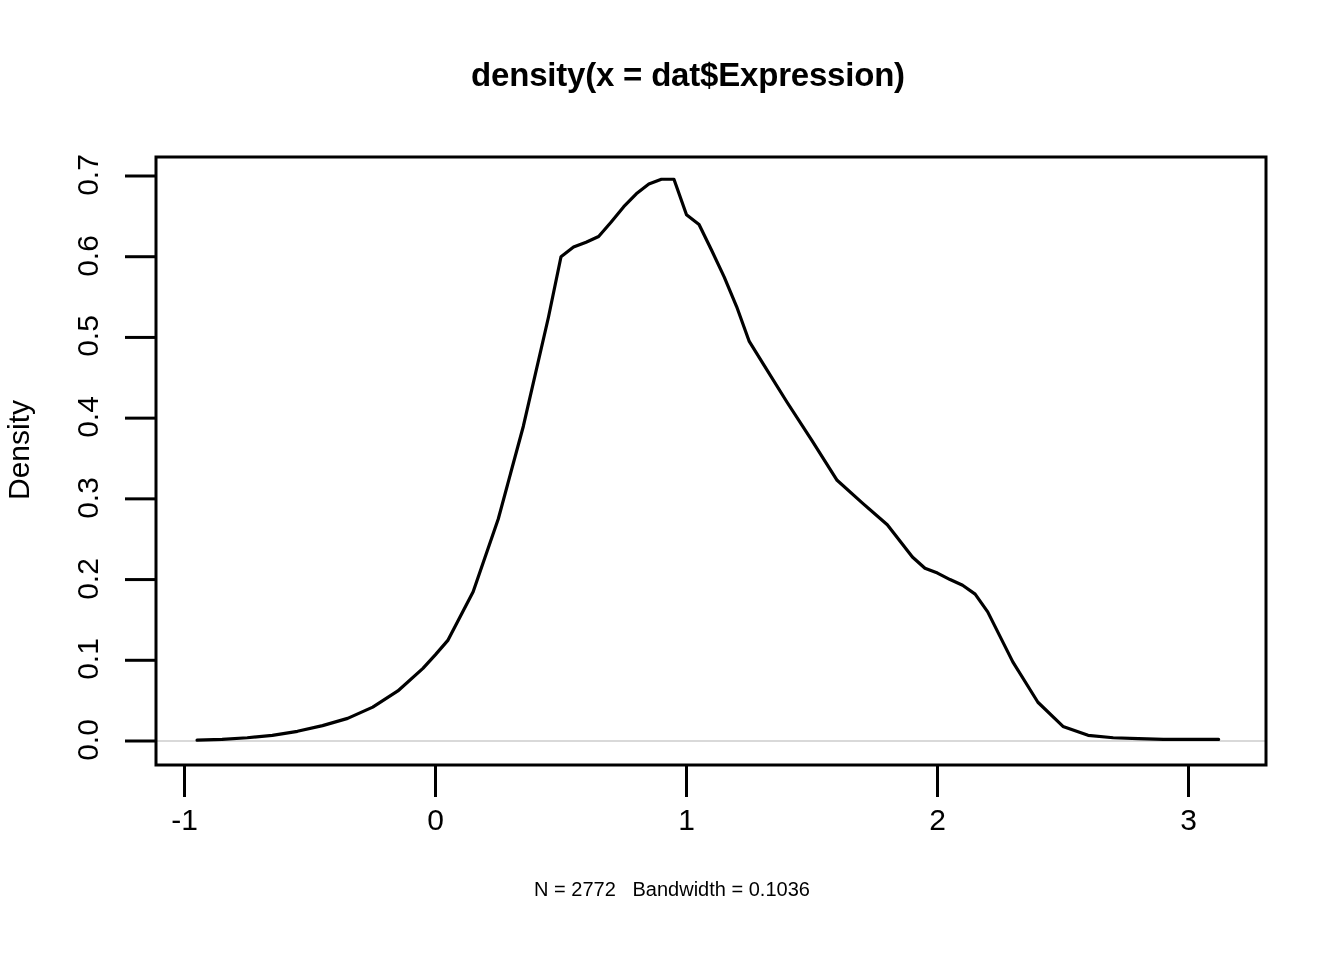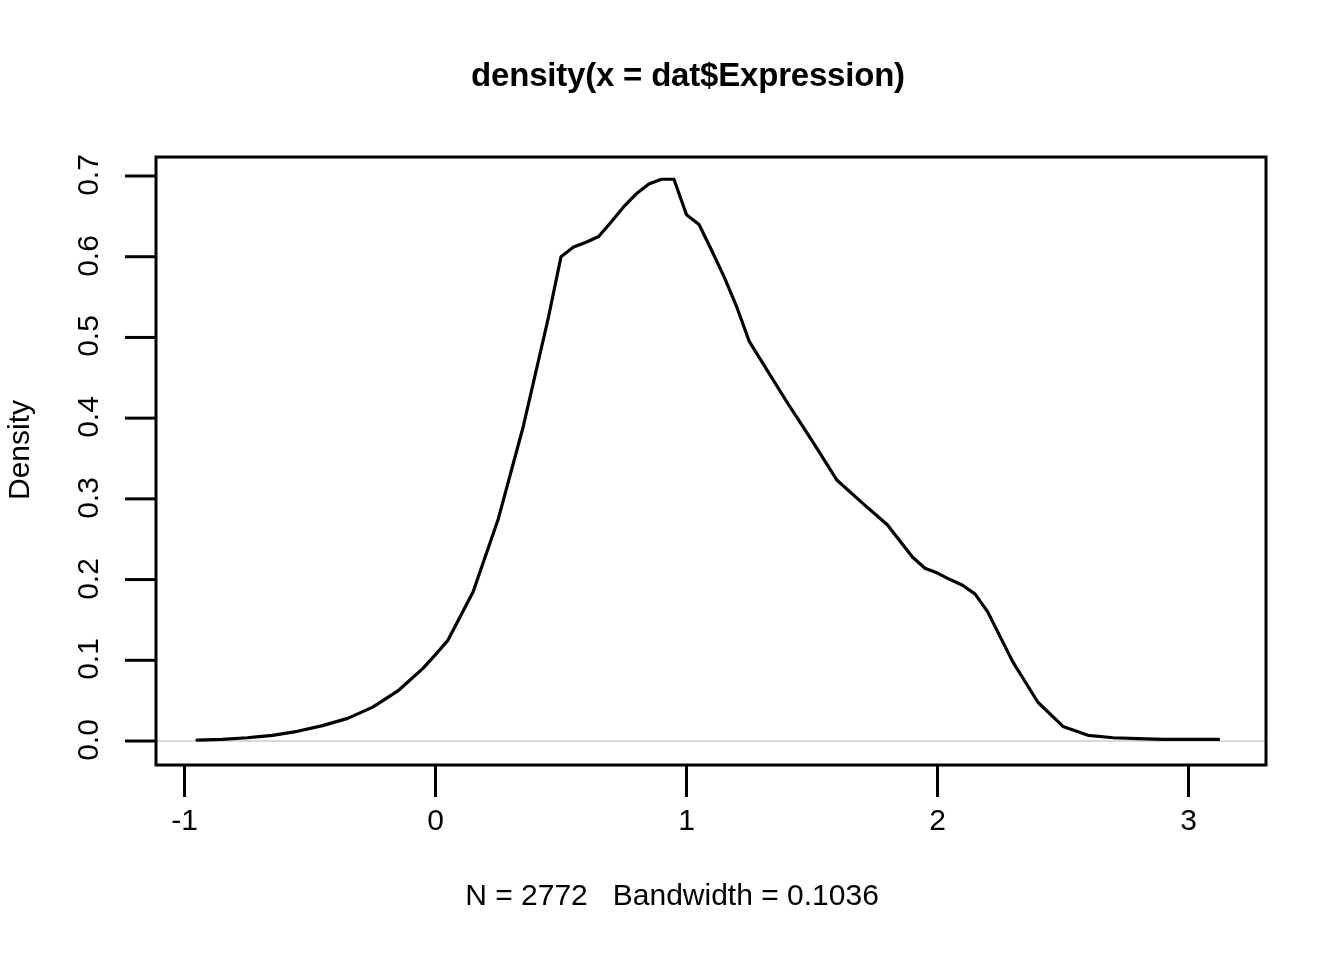--- a/index.html
+++ b/index.html
@@ -29,21 +29,21 @@
     letter-spacing: -0.2px;
     color: #000000;
     padding-left: 16px;
   }
   #xlab {
     position: absolute;
     left: 0;
     top: 878px;
     width: 1344px;
     text-align: center;
-    font-size: 30px;
+    font-size: 20px;
     color: #000000;
     white-space: pre;
   }
   #ylab {
     position: absolute;
     left: -41px;
     top: 433px;
     width: 120px;
     text-align: center;
     font-size: 30px;

